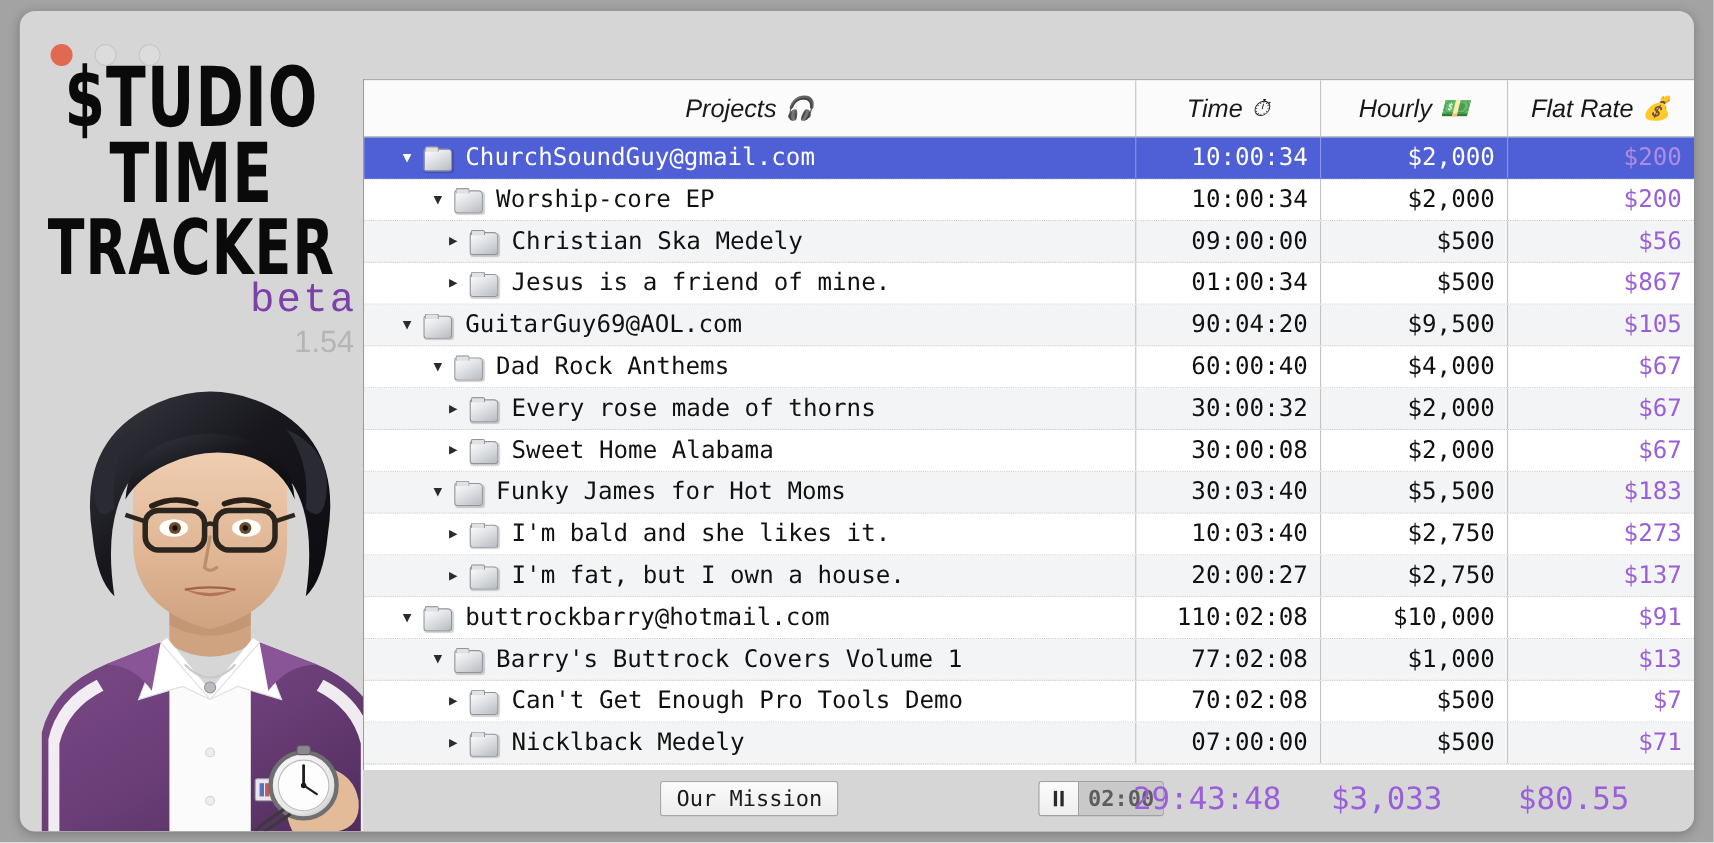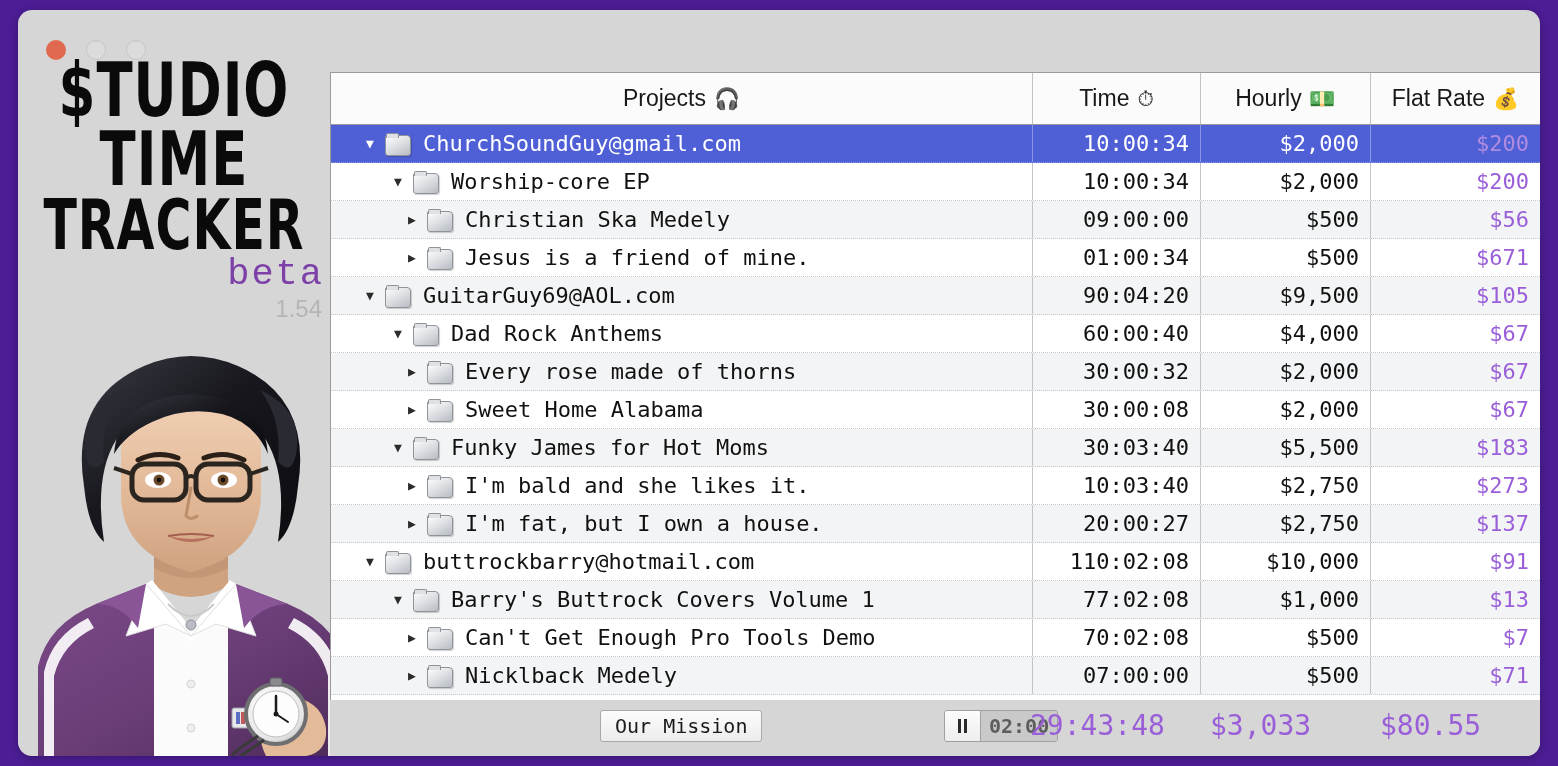--- a/index.html
+++ b/index.html
@@ -5,21 +5,21 @@
   * { box-sizing: border-box; margin: 0; padding: 0; }
   html, body {
     width: 1558px; height: 766px;
     background: #f5f6f8;
     font-family: "Liberation Sans", sans-serif;
     overflow: hidden;
   }
   #app {
     position: relative;
     width: 1558px; height: 766px;
-    background: #4c1d95;
+    background: #a3a3a3;
   }
 
   
   .window {
     position: absolute;
     left: 18px; top: 10px;
     width: 1522px; height: 746px;
     background: #d6d6d6;
     border-radius: 14px;
     box-shadow: 0 2px 10px rgba(0,0,0,.25);
@@ -70,21 +70,21 @@
     font-size: 37px;
     font-weight: 300;
     color: #7d3fa8;
     letter-spacing: 2px;
     z-index: 11;
   }
   .logo-version {
     position: absolute;
     right: 8px; top: 285px;
     font-family: "Liberation Sans", sans-serif;
-    font-size: 24px;
+    font-size: 28px;
     color: #b5b5b5;
     z-index: 11;
   }
 
   
   .portrait {
     position: absolute;
     left: 8px; bottom: 0;
     width: 330px; height: 420px;
     z-index: 5;
@@ -109,20 +109,21 @@
     border-bottom: 1px solid #9b9b9b;
     align-items: center;
   }
   .th {
     font-size: 23px;
     color: #181818;
     display: flex; align-items: center; justify-content: center;
     height: 100%;
     gap: 8px;
     user-select: none;
+    font-style: italic;
   }
   .th .emo { font-size: 21px; }
   .th.projects { flex: 0 0 701px; }
   .th.time     { flex: 0 0 168px; border-left: 1px solid #c3c3c3; }
   .th.flat     { flex: 0 0 170px; border-left: 1px solid #c3c3c3; }
   .th.hourly   { flex: 0 0 170px; border-left: 1px solid #c3c3c3; }
 
   .tbody { position: relative; }
 
   .row {
@@ -437,21 +438,21 @@
             <div class="cell-num cell-hourly">$56</div>
           </div>
           <div class="row">
             <div class="cell-projects ind2">
               <span class="twisty">▶</span>
               <span class="folder"></span>
               <span>Jesus is a friend of mine.</span>
             </div>
             <div class="cell-num cell-time">01:00:34</div>
             <div class="cell-num cell-flat">$500</div>
-            <div class="cell-num cell-hourly">$671</div>
+            <div class="cell-num cell-hourly">$867</div>
           </div>
           <div class="row alt">
             <div class="cell-projects ind0">
               <span class="twisty">▼</span>
               <span class="folder"></span>
               <span>GuitarGuy69@AOL.com</span>
             </div>
             <div class="cell-num cell-time">90:04:20</div>
             <div class="cell-num cell-flat">$9,500</div>
             <div class="cell-num cell-hourly">$105</div>

